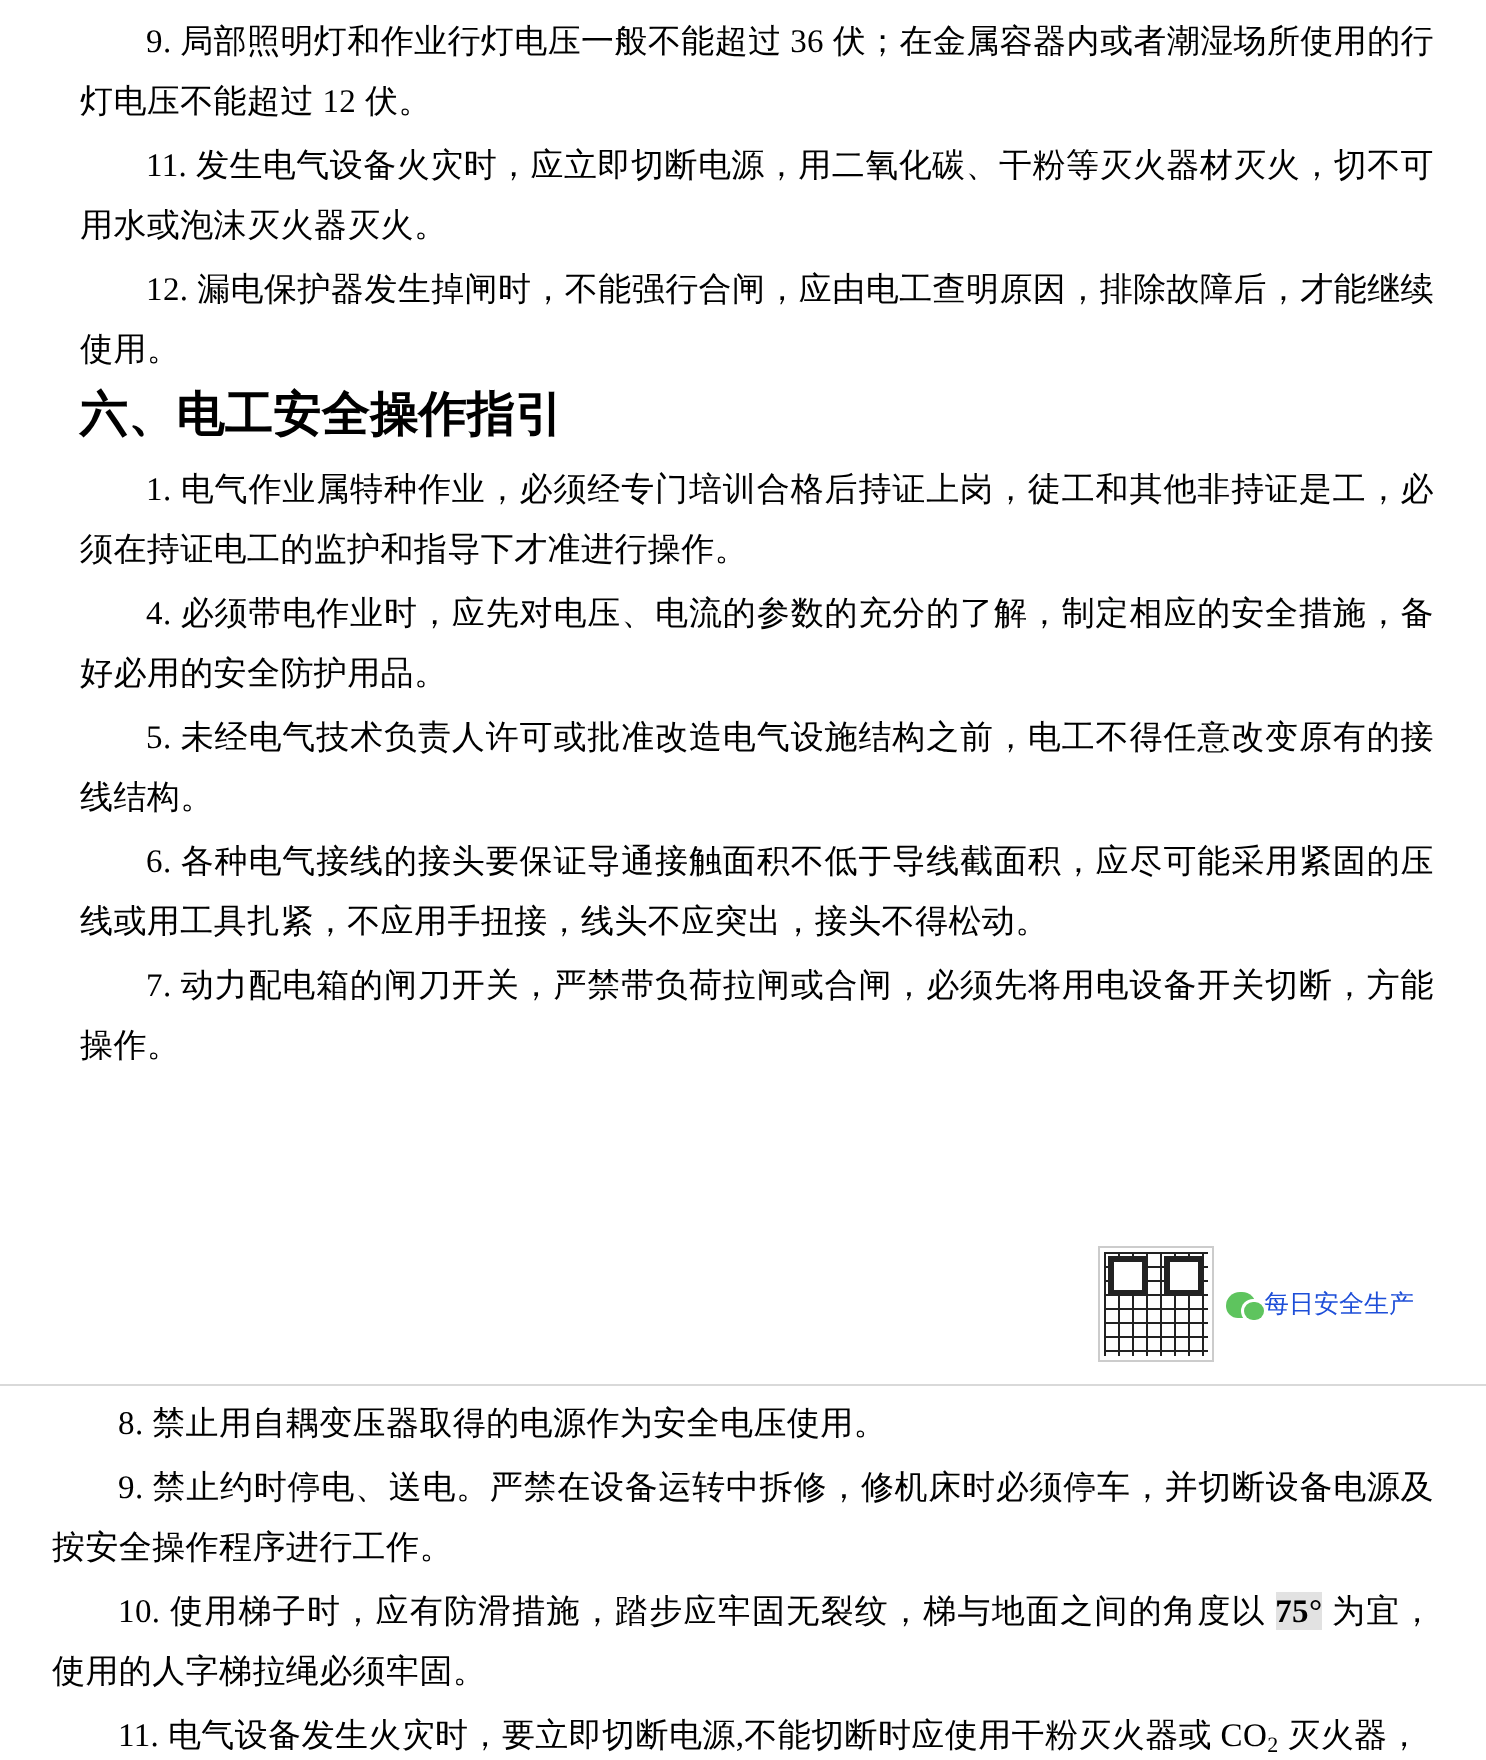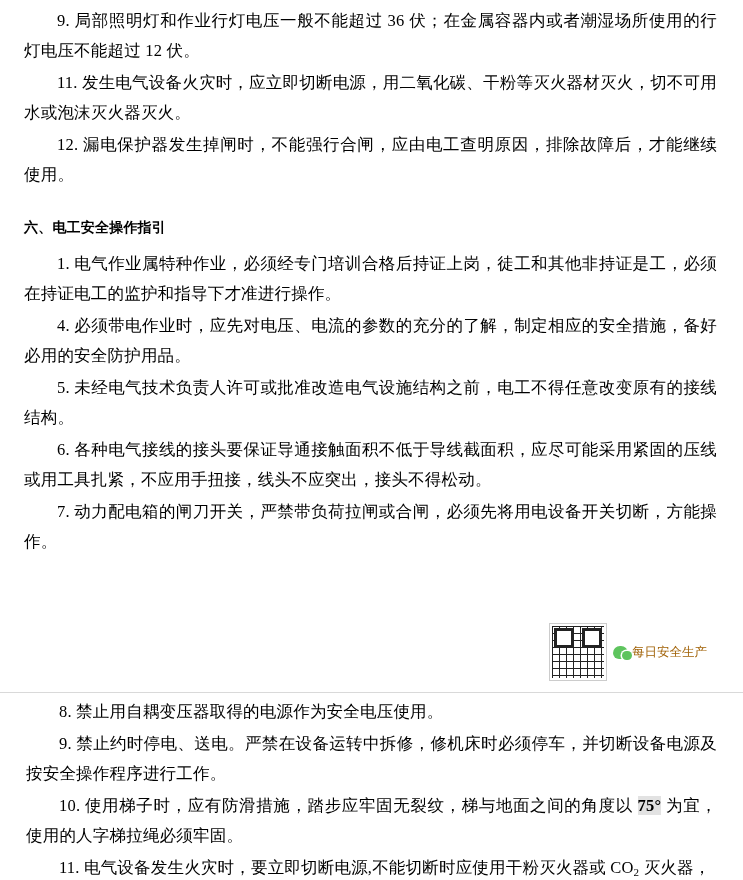--- a/index.html
+++ b/index.html
@@ -13,36 +13,36 @@
     font-family: "Liberation Serif", "DejaVu Serif", serif;
     color: #000000;
     position: relative;
     overflow: hidden;
   }
   .page {
     position: relative;
     width: 743px;
     height: 880px;
     box-sizing: border-box;
-    padding: 6px 26px 0 24px;
+    padding: 6px 26px 0 40px;
   }
   p {
     margin: 0 0 2px 0;
     font-size: 16.5px;
     line-height: 30px;
     text-align: justify;
     text-justify: inter-ideograph;
     letter-spacing: 0.2px;
   }
   .indent {
     text-indent: 2em;
   }
   .section-head {
-    margin: 21px 0 6px 0;
-    font-size: 14px;
+    margin: 2px 0 6px 0;
+    font-size: 24px;
     font-weight: bold;
     line-height: 32px;
     text-indent: 0;
     font-family: "Liberation Sans", "DejaVu Sans", sans-serif;
   }
   .hr-break {
     position: absolute;
     left: 0;
     right: 0;
     top: 692px;
@@ -90,21 +90,21 @@
     background: #fff;
   }
   .qr-img::before { left: 2px; top: 2px; }
   .qr-img::after { right: 2px; top: 2px; }
   .wx-wrap {
     display: flex;
     align-items: center;
     gap: 4px;
     font-family: "Liberation Sans", "DejaVu Sans", sans-serif;
     font-size: 12.5px;
-    color: #a16207;
+    color: #1d4ed8;
   }
   .wx-icon {
     width: 15px;
     height: 13px;
     border-radius: 7px 7px 6px 6px;
     background: #5ec45e;
     position: relative;
     display: inline-block;
   }
   .wx-icon::after {

